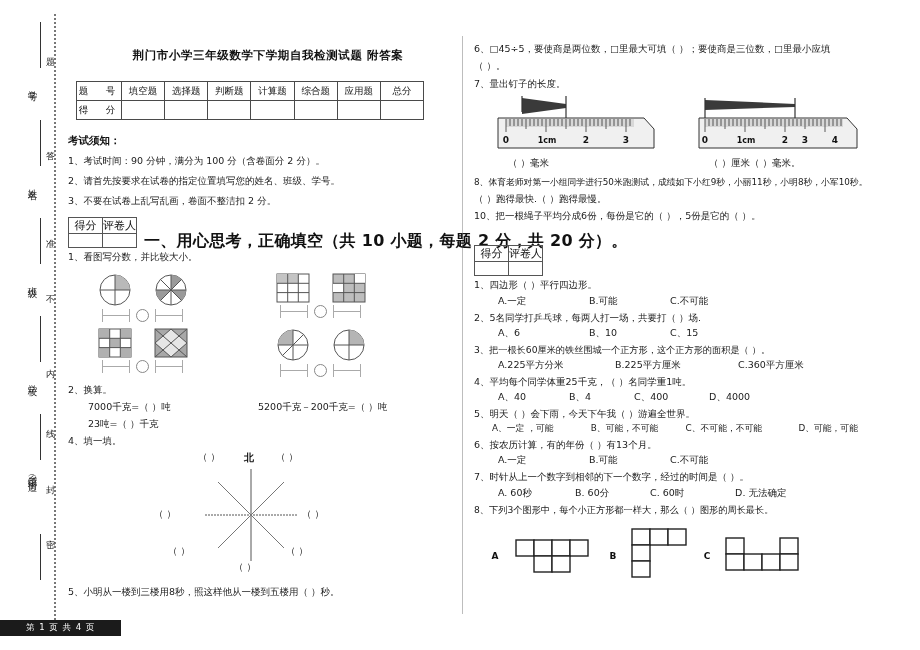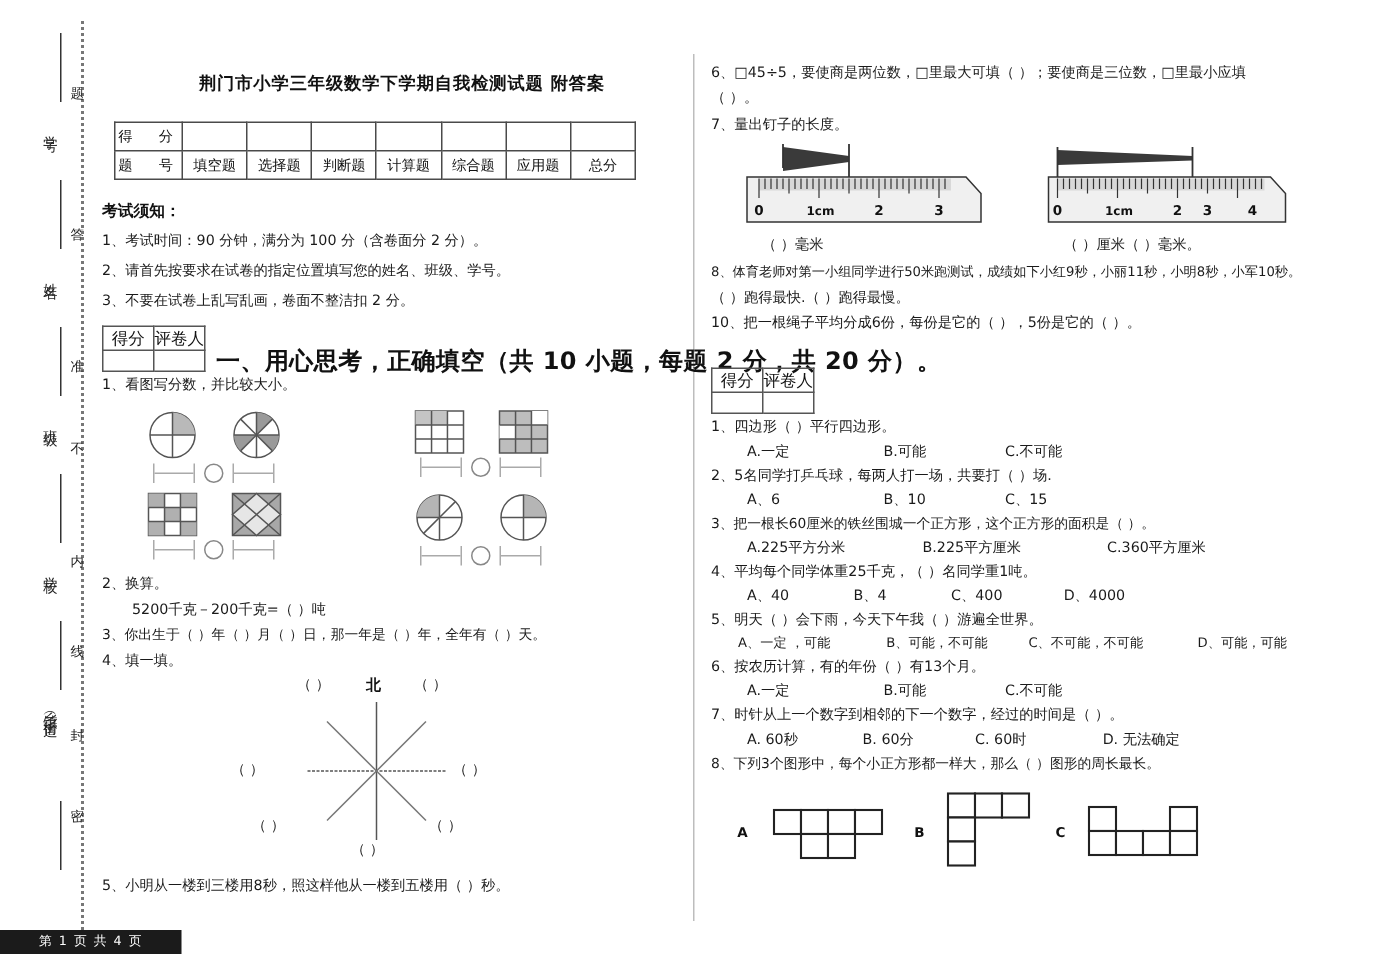--- a/index.html
+++ b/index.html
@@ -203,38 +203,38 @@
 
   <div class="divider"></div>
 
   <div class="col col-left">
 
     <div class="doc-title">荆门市小学三年级数学下学期自我检测试题 附答案</div>
 
     <table class="score-table">
       <tbody>
           <tr>
+        <td class="hd">题　号</td>
+        <td>填空题</td>
+        <td>选择题</td>
+        <td>判断题</td>
+        <td>计算题</td>
+        <td>综合题</td>
+        <td>应用题</td>
+        <td>总分</td>
+      </tr>
+      <tr>
         <td class="hd">得　分</td>
         <td></td>
         <td></td>
         <td></td>
         <td></td>
         <td></td>
         <td></td>
         <td></td>
-      </tr>
-      <tr>
-        <td class="hd">题　号</td>
-        <td>填空题</td>
-        <td>选择题</td>
-        <td>判断题</td>
-        <td>计算题</td>
-        <td>综合题</td>
-        <td>应用题</td>
-        <td>总分</td>
       </tr>
     </tbody>
       </table>
 
     <div class="notice-title">考试须知：</div>
     <div class="notice-line">1、考试时间：90 分钟，满分为 100 分（含卷面分 2 分）。</div>
     <div class="notice-line">2、请首先按要求在试卷的指定位置填写您的姓名、班级、学号。</div>
     <div class="notice-line">3、不要在试卷上乱写乱画，卷面不整洁扣 2 分。</div>
 
     <div class="sec-head">
@@ -358,26 +358,29 @@
             <span class="bl"></span>
             <span class="circ-op"></span>
             <span class="bl"></span>
           </div>
         </div>
       </div>
     </div>
 
     <div class="q">2、换算。</div>
     <div style="display:flex;margin-left:20px;">
+      <div style="width:170px;">
+        <div class="q">7000千克=（    ）吨</div>
+        <div class="q">23吨=（    ）千克</div>
+      </div>
       <div style="width:210px;">
         <div class="q">5200千克－200千克=（    ）吨</div>
       </div>
     </div>
 
-    <div class="q" style="white-space:nowrap;font-size:9.2px;">3、你出生于（    ）年（    ）月（    ）日，那一年是（    ）年，全年有（    ）天。</div>
     <div class="q">4、填一填。</div>
 
     <div class="compass">
       <svg width="250" height="120" viewBox="0 0 250 120">
         <line x1="125" y1="14" x2="125" y2="106" stroke="#555" stroke-width="1"></line>
         <line x1="79" y1="60" x2="171" y2="60" stroke="#555" stroke-width="1" stroke-dasharray="2 1"></line>
         <line x1="92" y1="27" x2="158" y2="93" stroke="#777" stroke-width="1"></line>
         <line x1="158" y1="27" x2="92" y2="93" stroke="#777" stroke-width="1"></line>
       </svg>
       <span class="north" style="left:118px;top:-4px;">北</span>

